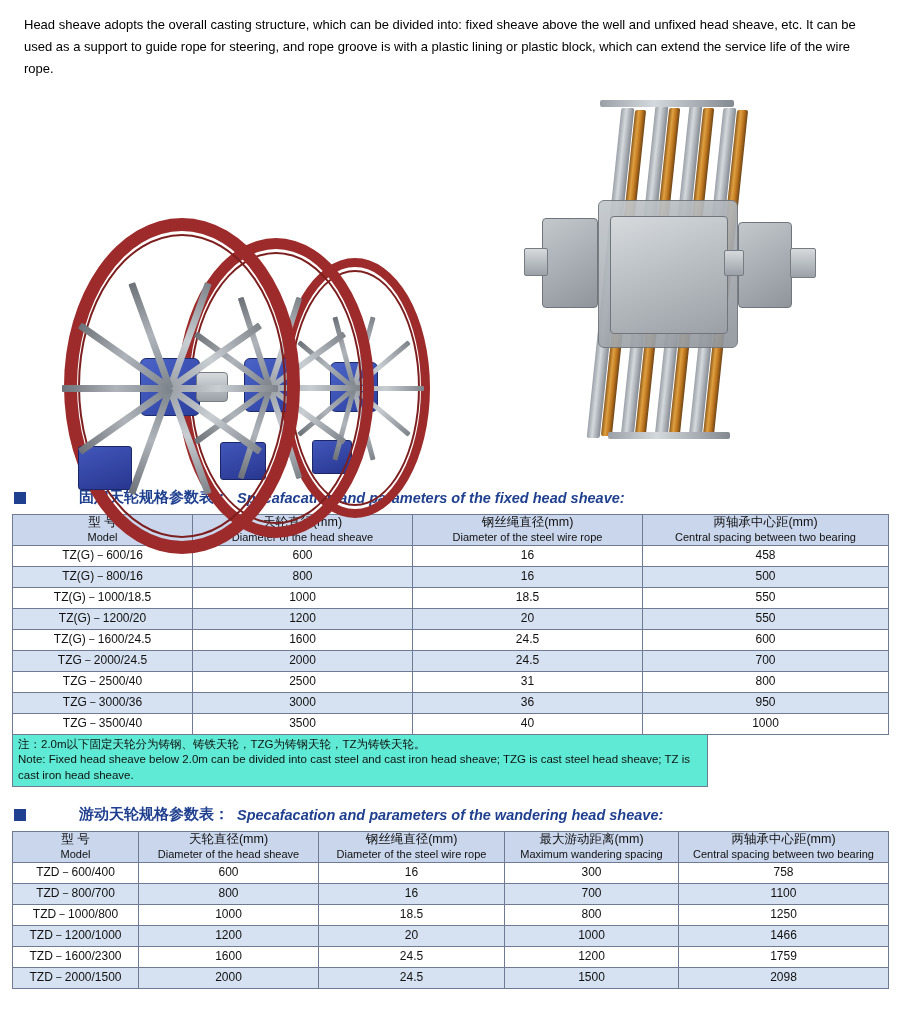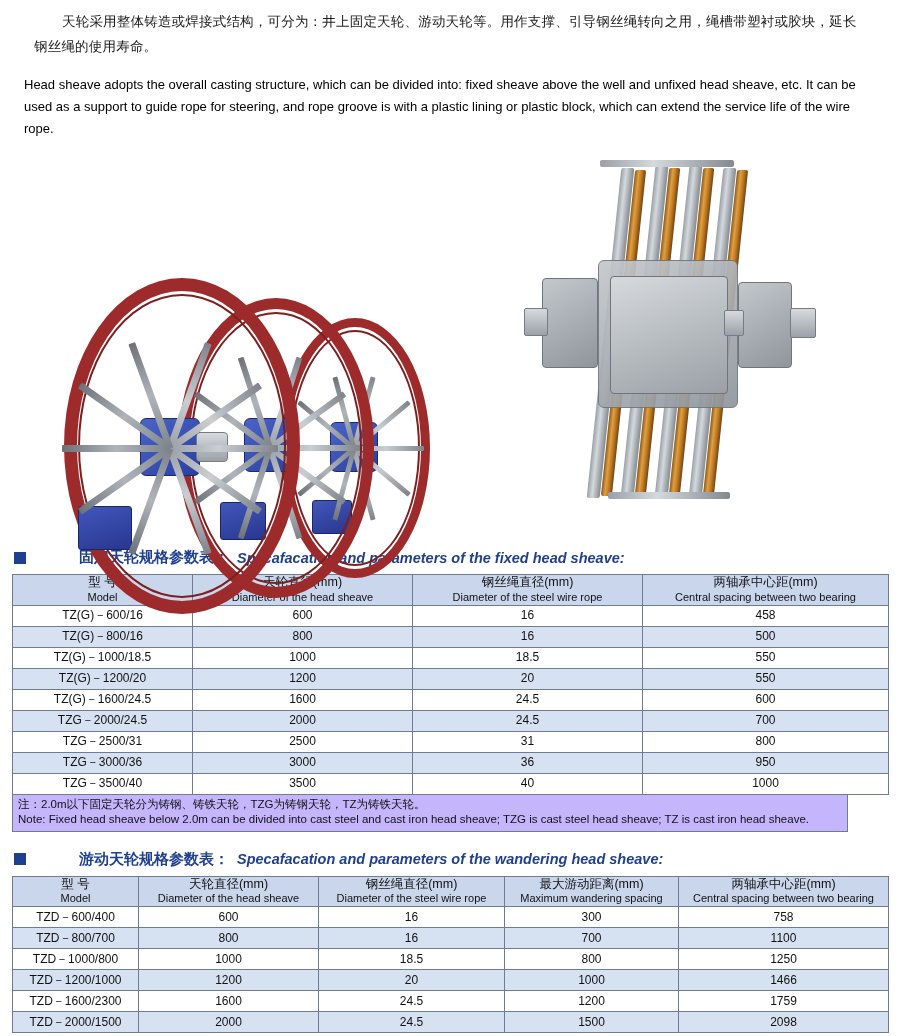--- a/index.html
+++ b/index.html
@@ -143,38 +143,37 @@
     padding: 0 3px;
   }
   table.spec thead .hdr-cn { display: block; font-size: 12.5px; font-weight: normal; }
   table.spec thead .hdr-en { display: block; font-size: 11px; }
   table.spec tbody tr:nth-child(odd) td { background: #ffffff; }
   table.spec tbody tr:nth-child(even) td { background: #d6e2f2; }
   table.spec td.model { text-align: center; }
   table.spec tbody td { height: 21px; }
 
   .note {
-    width: 836px;
+    width: 696px;
     border: 1px solid #6f7b93;
     border-top: none;
-    background: #c4b5fd;
+    background: #5eead4;
     font-size: 11.5px;
     line-height: 1.35;
     padding: 2px 5px 3px 5px;
     color: #111;
   }
   .note .n-cn { display: block; }
   .note .n-en { display: block; }
 </style>
 </head>
 <body>
 
 <div class="page">
 
-  <p class="para-cn">天轮采用整体铸造或焊接式结构，可分为：井上固定天轮、游动天轮等。用作支撑、引导钢丝绳转向之用，绳槽带塑衬或胶块，延长钢丝绳的使用寿命。</p>
   <p class="para-en">Head sheave adopts the overall casting structure, which can be divided into: fixed sheave above the well and unfixed head sheave, etc. It can be used as a support to guide rope for steering, and rope groove is with a plastic lining or plastic block, which can extend the service life of the wire rope.</p>
 
   <div class="figure">
 
     <div>
       <div class="rim" style="left:268px; top:168px; width:150px; height:260px; border-width:9px;"></div>
       <div class="rim-inner" style="left:278px; top:180px; width:130px; height:236px;"></div>
       <div class="hub" style="left:318px; top:272px; width:48px; height:50px; border-radius:6px;"></div>
       <div class="gearbox" style="left:300px; top:350px; width:40px; height:34px;"></div>
       <div class="spoke" style="left:342px; top:296px; width:74px; height:5px; transform:rotate(-75deg);"></div>
@@ -314,21 +313,21 @@
         <td>24.5</td>
         <td>600</td>
       </tr>
       <tr>
         <td class="model">TZG－2000/24.5</td>
         <td>2000</td>
         <td>24.5</td>
         <td>700</td>
       </tr>
       <tr>
-        <td class="model">TZG－2500/31</td>
+        <td class="model">TZG－2500/40</td>
         <td>2500</td>
         <td>31</td>
         <td>800</td>
       </tr>
       <tr>
         <td class="model">TZG－3000/36</td>
         <td>3000</td>
         <td>36</td>
         <td>950</td>
       </tr>

